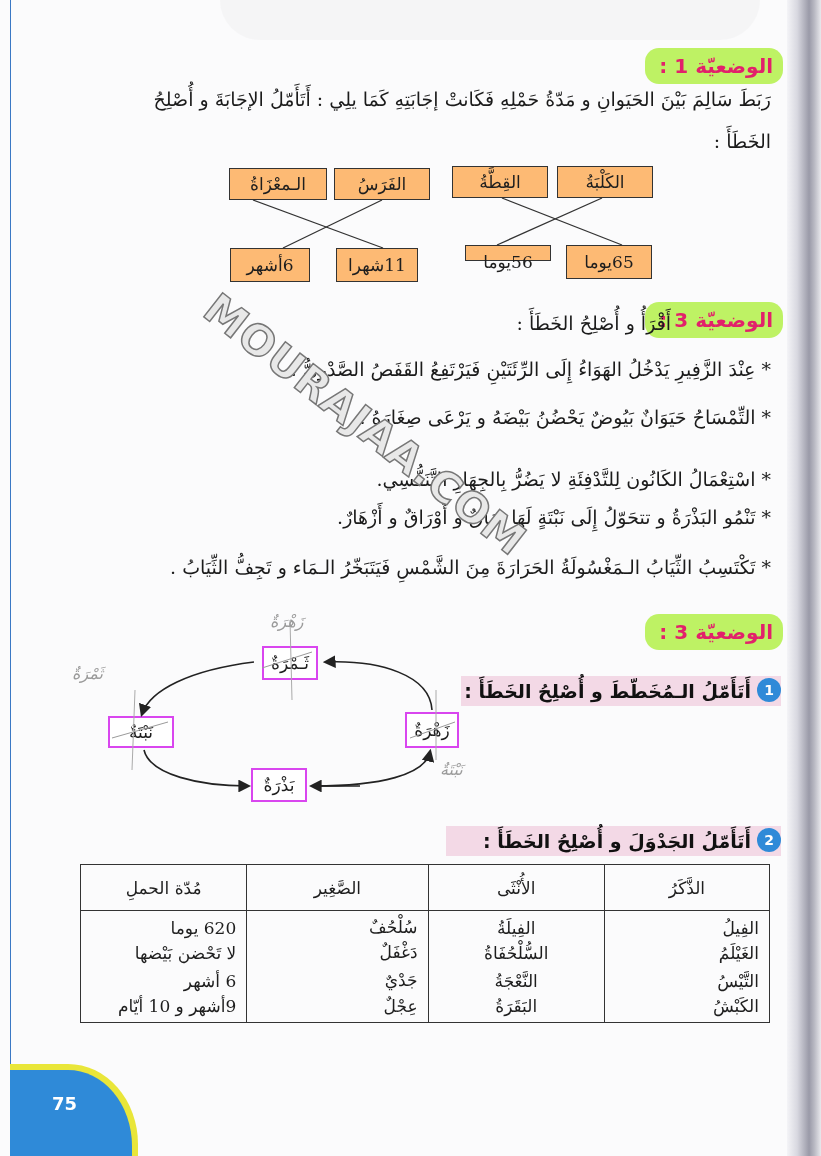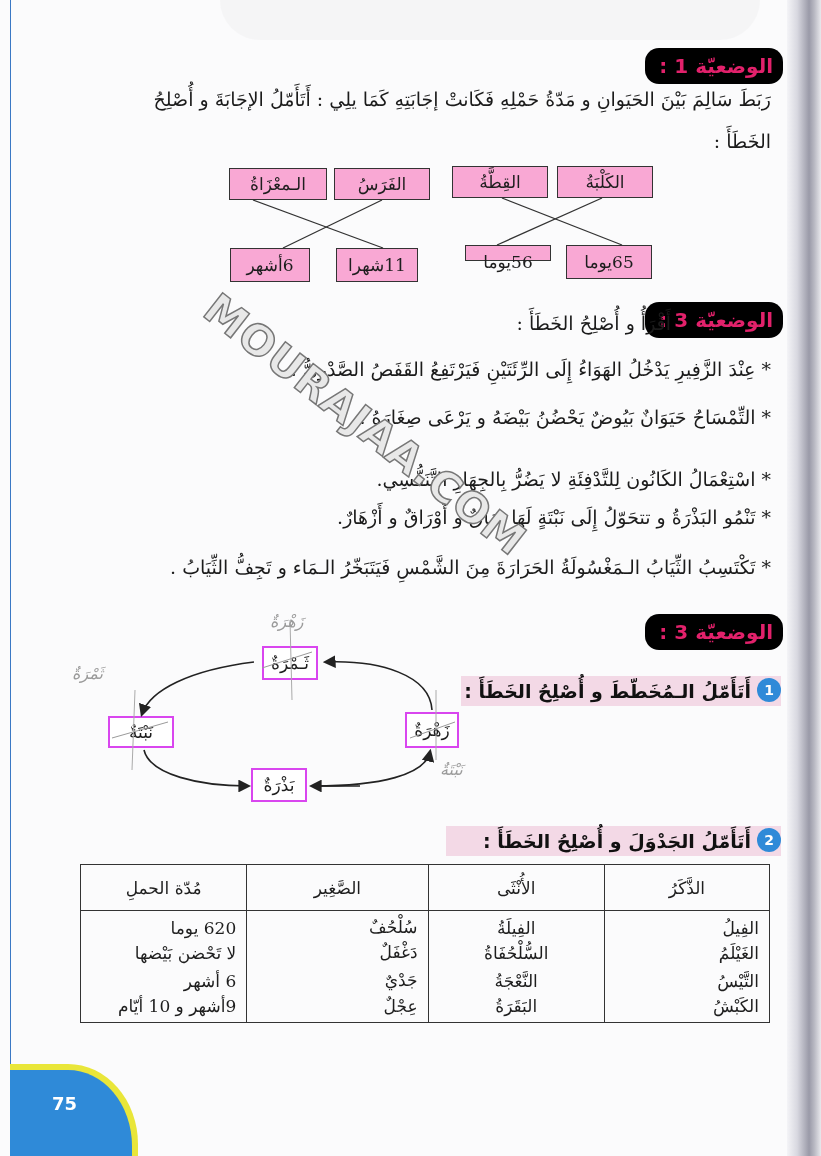--- a/index.html
+++ b/index.html
@@ -19,41 +19,41 @@
     background: linear-gradient(to right, #f4f4f7 0%, #d8d8e0 30%, #9a9aa8 65%, #b8b8c2 80%, #e8e8ec 100%);
   }
   .abs { position: absolute; }
 
   
   .badge {
     position: absolute;
     height: 36px;
     padding: 0 10px 0 14px;
     border-radius: 14px;
-    background: #000000;
+    background: #bef264;
     color: #e2216b;
     font-family: "DejaVu Sans", sans-serif;
     font-weight: bold;
     font-size: 20px;
     line-height: 36px;
     direction: rtl;
     white-space: nowrap;
   }
   .text-line {
     position: absolute;
     font-family: "DejaVu Serif", serif;
     font-size: 19px;
     direction: rtl;
     white-space: nowrap;
     color: #1b1b1b;
   }
   .box {
     position: absolute;
     border: 1.5px solid #333;
-    background: #f9a8d4;
+    background: #fdba74;
     font-family: "DejaVu Serif", serif;
     font-size: 17px;
     text-align: center;
     direction: rtl;
     white-space: nowrap;
   }
   .cycle-box {
     position: absolute;
     border: 2px solid #d946ef;
     background: #fff;

